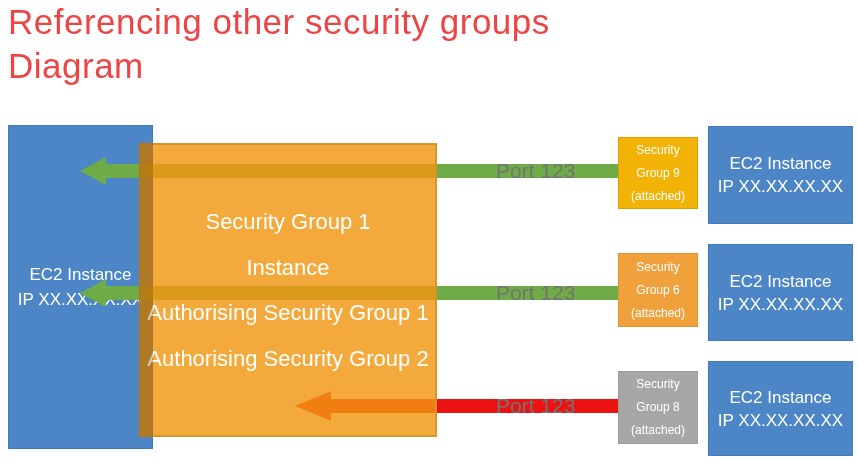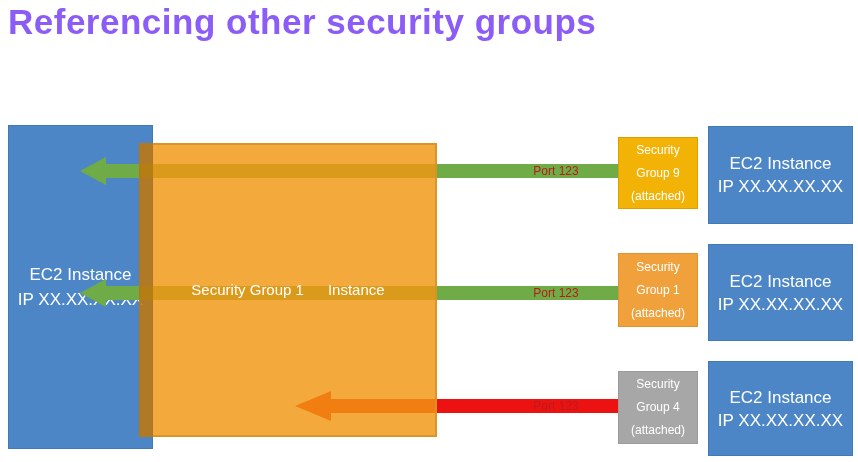--- a/index.html
+++ b/index.html
@@ -1,22 +1,22 @@
 <!DOCTYPE html>
 <html><head>
 <meta charset="utf-8">
 <style>
   html,body{margin:0;padding:0;background:#fff;}
   .stage{
     position:relative;width:858px;height:462px;background:#ffffff;
     font-family:"Liberation Sans",sans-serif;overflow:hidden;
   }
   
-  .title-line{position:absolute;left:8px;color:#8b5cf6;font-size:35px;
-    font-weight:700;letter-spacing:.5px;white-space:nowrap;}
+  .title-line{position:absolute;left:8px;color:#ef4444;font-size:35px;
+    font-weight:400;letter-spacing:.5px;white-space:nowrap;}
   .title-1{top:2px;}
   .title-2{top:46px;}
 
   
   .blue-box{position:absolute;background:#4C86C6;border:1px solid #417AB8;
     box-sizing:border-box;color:#fff;display:flex;flex-direction:column;
     align-items:center;justify-content:center;text-align:center;}
   .blue-left{left:8px;top:125px;width:145px;height:324px;z-index:1;
     font-size:17px;line-height:25px;}
   .ec2-right{left:708px;width:145px;z-index:2;font-size:17px;line-height:23px;}
@@ -36,85 +36,88 @@
     border-right:26px solid #6FAC47;}
   .head-red{border-top:15px solid transparent;border-bottom:15px solid transparent;
     border-right:36px solid #ED1212;}
   .head-t0{left:80px;top:157px;}
   .head-t1{left:80px;top:279px;}
   .head-t2{left:295px;top:391px;}
 
   
   .sg1-panel{position:absolute;left:139px;top:143px;width:298px;height:294px;
     background:rgba(242,150,17,0.82);border:2px solid rgba(214,146,38,0.9);
-    box-sizing:border-box;z-index:4;display:flex;
+    box-sizing:border-box;z-index:4;display:flex;flex-direction:column;
     align-items:center;justify-content:center;text-align:center;color:#fff;
-    font-size:15px;line-height:21.5px;gap:24px;}
+    font-size:22px;line-height:21.5px;gap:24px;}
   .overlap-shade{position:absolute;left:139px;top:143px;width:14px;height:294px;
     background:rgba(70,45,0,0.25);z-index:5;}
 
   
   .sg-box{position:absolute;left:618px;width:80px;z-index:3;color:#fff;
     box-sizing:border-box;display:flex;flex-direction:column;align-items:center;
     justify-content:center;text-align:center;font-size:12px;line-height:23px;}
   .sg-r0{top:137px;height:72px;background:#F2B206;border:1px solid #DBA000;}
   .sg-r1{top:253px;height:74px;background:#F0A13C;border:1px solid #DE9430;}
   .sg-r2{top:371px;height:73px;background:#A7A7A7;border:1px solid #9B9B9B;}
 
   
-  .port-label{position:absolute;left:496px;width:120px;text-align:center;
-    color:#b91c1c;font-size:12px;line-height:20px;z-index:6;white-space:nowrap;}
+  .port-label{position:absolute;left:496px;width:120px;text-align:left;
+    color:#737373;font-size:21px;line-height:20px;z-index:6;white-space:nowrap;}
   .port-r0{top:161px;}
   .port-r1{top:283px;}
   .port-r2{top:396px;}
 </style>
 </head>
 <body>
 
 <div class="stage">
 
   <div class="title-line title-1">Referencing other security groups</div>
+  <div class="title-line title-2">Diagram</div>
 
   <div class="blue-box blue-left">
     <div>EC2 Instance</div>
     <div>IP XX.XX.XX.XX</div>
   </div>
 
   <div class="head head-green head-t0"></div>
   <div class="band band-green band-t0"></div>
 
   <div class="head head-green head-t1"></div>
   <div class="band band-green band-t1"></div>
 
   <div class="head head-red head-t2"></div>
   <div class="band band-red band-t2"></div>
 
   <div class="sg1-panel">
     <div>Security Group 1</div>
     <div>Instance</div>
+    <div>Authorising Security Group 1</div>
+    <div>Authorising Security Group 2</div>
   </div>
   <div class="overlap-shade"></div>
 
   <div class="port-label port-r0">Port 123</div>
   <div class="port-label port-r1">Port 123</div>
   <div class="port-label port-r2">Port 123</div>
 
   <div class="sg-box sg-r0">
     <div>Security</div>
     <div>Group 9</div>
     <div>(attached)</div>
   </div>
   <div class="sg-box sg-r1">
     <div>Security</div>
-    <div>Group 1</div>
+    <div>Group 6</div>
     <div>(attached)</div>
   </div>
   <div class="sg-box sg-r2">
     <div>Security</div>
-    <div>Group 4</div>
+    <div>Group 8</div>
     <div>(attached)</div>
   </div>
 
   <div class="blue-box ec2-right ec2-r0">
     <div>EC2 Instance</div>
     <div>IP XX.XX.XX.XX</div>
   </div>
   <div class="blue-box ec2-right ec2-r1">
     <div>EC2 Instance</div>
     <div>IP XX.XX.XX.XX</div>

